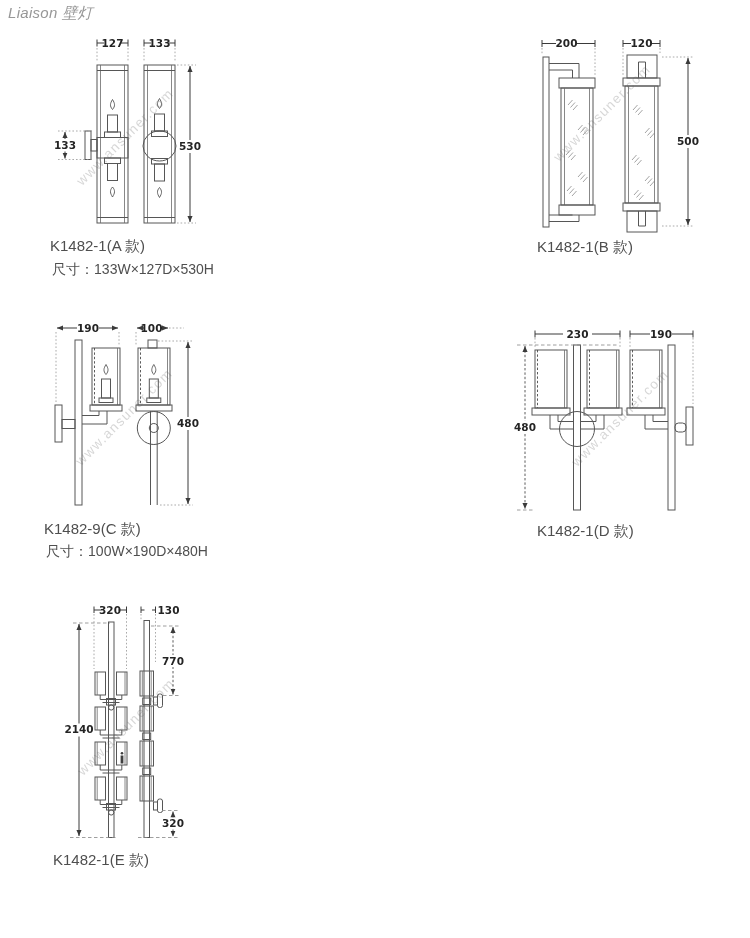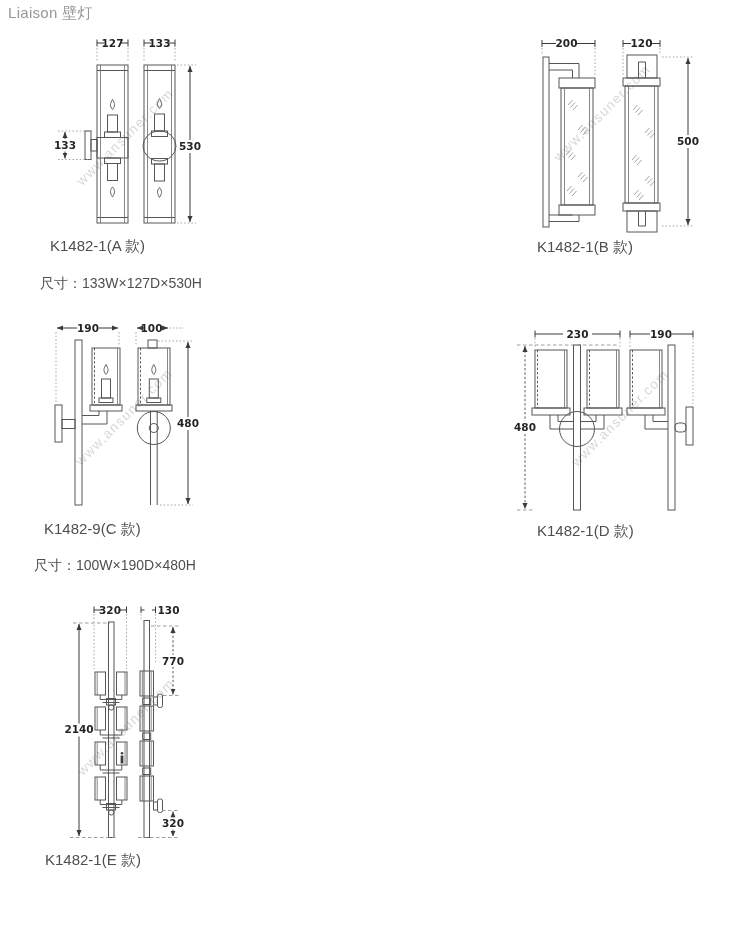--- a/index.html
+++ b/index.html
@@ -1,23 +1,23 @@
 <!DOCTYPE html>
 <html><head>
 <meta charset="utf-8">
 <style>
   html,body{margin:0;padding:0;background:#fff;}
   #canvas{position:relative;width:750px;height:938px;background:#fff;overflow:hidden;
           font-family:"Liberation Sans",sans-serif;}
-  .page-title{position:absolute;left:8px;top:4px;font-size:15px;color:#979797;letter-spacing:.3px;}
+  .page-title{position:absolute;left:8px;top:4px;font-size:15px;color:#979797;letter-spacing:.3px;font-style:italic;}
   .wm{position:absolute;transform:translate(-50%,-50%) rotate(-45deg);
       font-size:13.5px;letter-spacing:1.4px;color:#d7d7d7;white-space:nowrap;}
   svg.fig{position:absolute;overflow:visible;}
   .model-label{position:absolute;width:166px;text-align:left;font-size:15px;color:#4f4f4f;}
-  .size-label{position:absolute;width:186px;font-size:14px;color:#4f4f4f;margin-top:14px;}
+  .size-label{position:absolute;width:186px;text-align:center;font-size:14px;color:#4f4f4f;}
   
   .lp{fill:none;stroke:#565656;stroke-width:1;}
   .lpt{fill:none;stroke:#6a6a6a;stroke-width:.8;}
   .dl{fill:none;stroke:#3a3a3a;stroke-width:1;}
   .dtd{fill:none;stroke:#4a4a4a;stroke-width:.9;stroke-dasharray:2.4 2;}
   .dt{fill:none;stroke:#949494;stroke-width:.8;stroke-dasharray:1.6 2;}
   .dh{fill:none;stroke:#868686;stroke-width:.8;stroke-dasharray:3.5 2.5;}
   .dim{font-family:"DejaVu Sans",sans-serif;font-size:10.5px;font-weight:600;fill:#242424;text-anchor:middle;}
   .wbg{fill:#ffffff;stroke:none;}
 </style>
@@ -379,15 +379,15 @@
       <line class="dtd" x1="173" y1="627" x2="173" y2="694.5" marker-start="url(#arw)" marker-end="url(#arw)"></line>
       <rect class="wbg" x="161" y="655" width="24" height="12"></rect>
       <text class="dim" x="173" y="664.5">770</text>
 
       <line class="dh" x1="162" y1="810.5" x2="179" y2="810.5"></line>
       <line class="dtd" x1="173" y1="811.5" x2="173" y2="836.5" marker-start="url(#arw)" marker-end="url(#arw)"></line>
       <rect class="wbg" x="161" y="817.5" width="24" height="12"></rect>
       <text class="dim" x="173" y="827">320</text>
     </g>
   </svg>
-  <div class="model-label" style="left:45px;top:851px">K1482-1(E 款)</div>
+  <div class="model-label" style="left:53px;top:851px">K1482-1(E 款)</div>
 
 </div>
 
 </body></html>

